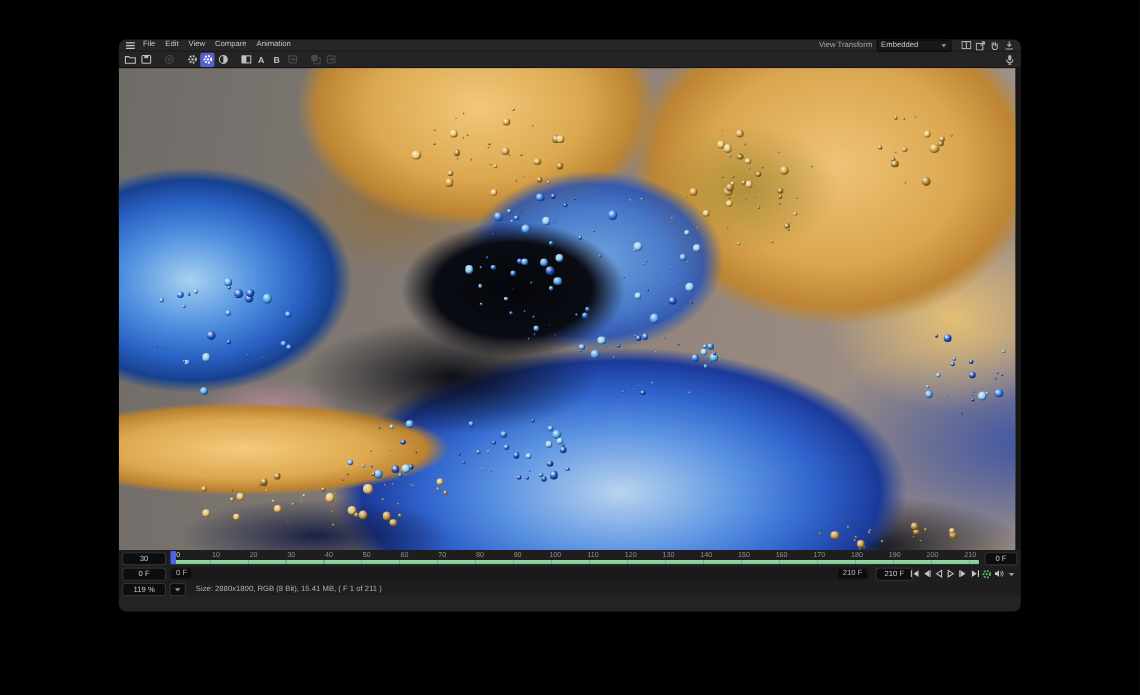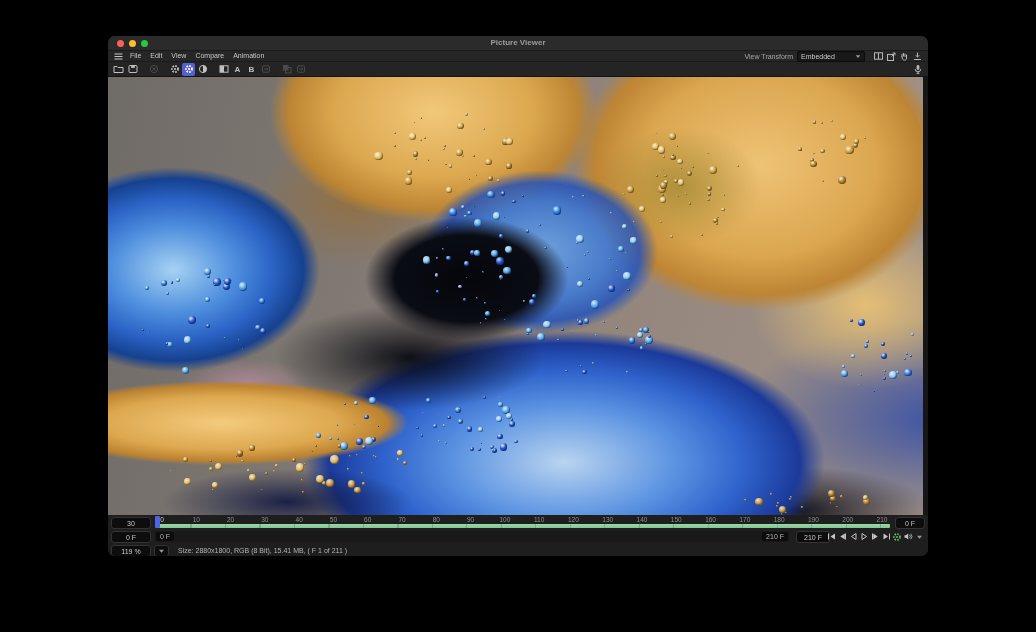--- a/index.html
+++ b/index.html
@@ -77,28 +77,20 @@
   .pbtn{width:10px;height:11px;display:flex;align-items:center;justify-content:center;}
   .statustext{position:absolute;left:70px;top:30px;line-height:11px;color:#b2b2b2;white-space:nowrap;}
   .caret-btn{position:absolute;left:46px;top:30px;width:13px;height:10px;background:#0d0d0d;
              border:1px solid #333;border-radius:3px;display:flex;align-items:center;justify-content:center;}
 </style>
 </head>
 <body>
 
 <div class="window">
 
-  <div class="titlebar">
-    <div class="lights">
-      <div class="light" style="background:#ff5f57"></div>
-      <div class="light" style="background:#febc2e"></div>
-      <div class="light" style="background:#28c840"></div>
-    </div>
-    <div class="title">Picture Viewer</div>
-  </div>
 
   <div class="menubar">
     <span class="hamburger">
       <svg width="9" height="7" viewBox="0 0 9 7">
           <path d="M.5 1h8M.5 3.5h8M.5 6h8" stroke="#c6c6c6" stroke-width="1.2"></path>
         </svg>
     </span>
     <span class="menu-item">File</span>
     <span class="menu-item">Edit</span>
     <span class="menu-item">View</span>

